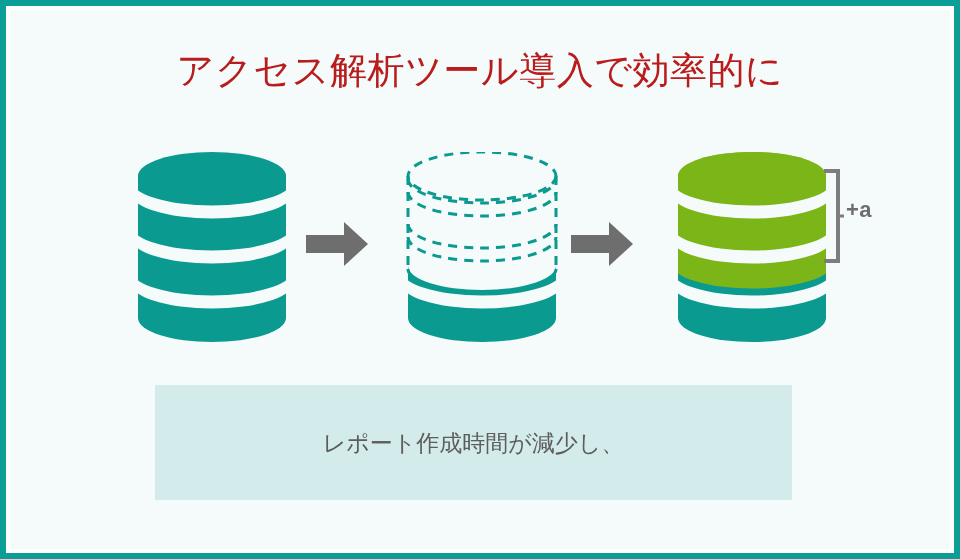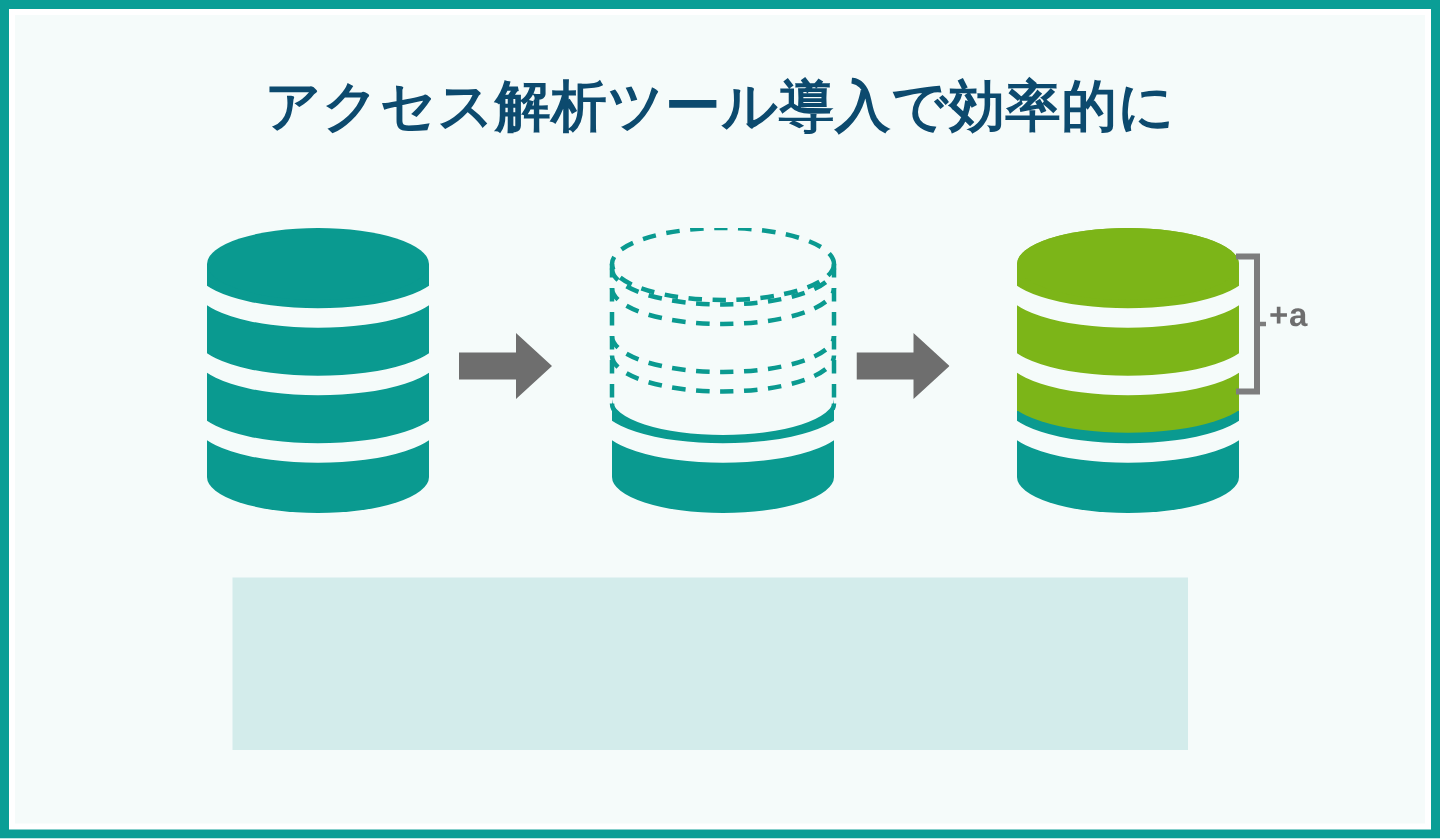--- a/index.html
+++ b/index.html
@@ -37,22 +37,22 @@
     box-sizing: border-box;
     background: #f5fbfa;
   }
   #title {
     position: absolute;
     left: 0; top: 48px;
     width: 960px;
     text-align: center;
     font-size: 37px;
     line-height: 46px;
-    font-weight: 700;
-    color: #0c4a6e;
+    font-weight: 400;
+    color: #b91c1c;
     letter-spacing: 0.5px;
     white-space: nowrap;
   }
   .cyl {
     position: absolute;
   }
   #cyl-a { left: 136px; top: 152px; }
   #cyl-b { left: 406px; top: 152px; }
   #cyl-c { left: 676px; top: 152px; }
 
@@ -193,15 +193,16 @@
 
   <div id="bracket-group">
     <svg width="22" height="96" viewBox="0 0 22 96" xmlns="http://www.w3.org/2000/svg">
       <path d="M2,3 L16,3 L16,93 L2,93" fill="none" stroke="#7d7d7d" stroke-width="4"></path>
       <path d="M16,48 L22,48" stroke="#7d7d7d" stroke-width="3"></path>
     </svg>
   </div>
   <div id="plus-a-label">+a</div>
 
   <div id="caption-box">
+    <div class="caption-line">レポート作成時間が減少し、</div>
   </div>
 
 </div>
 
 </body></html>

